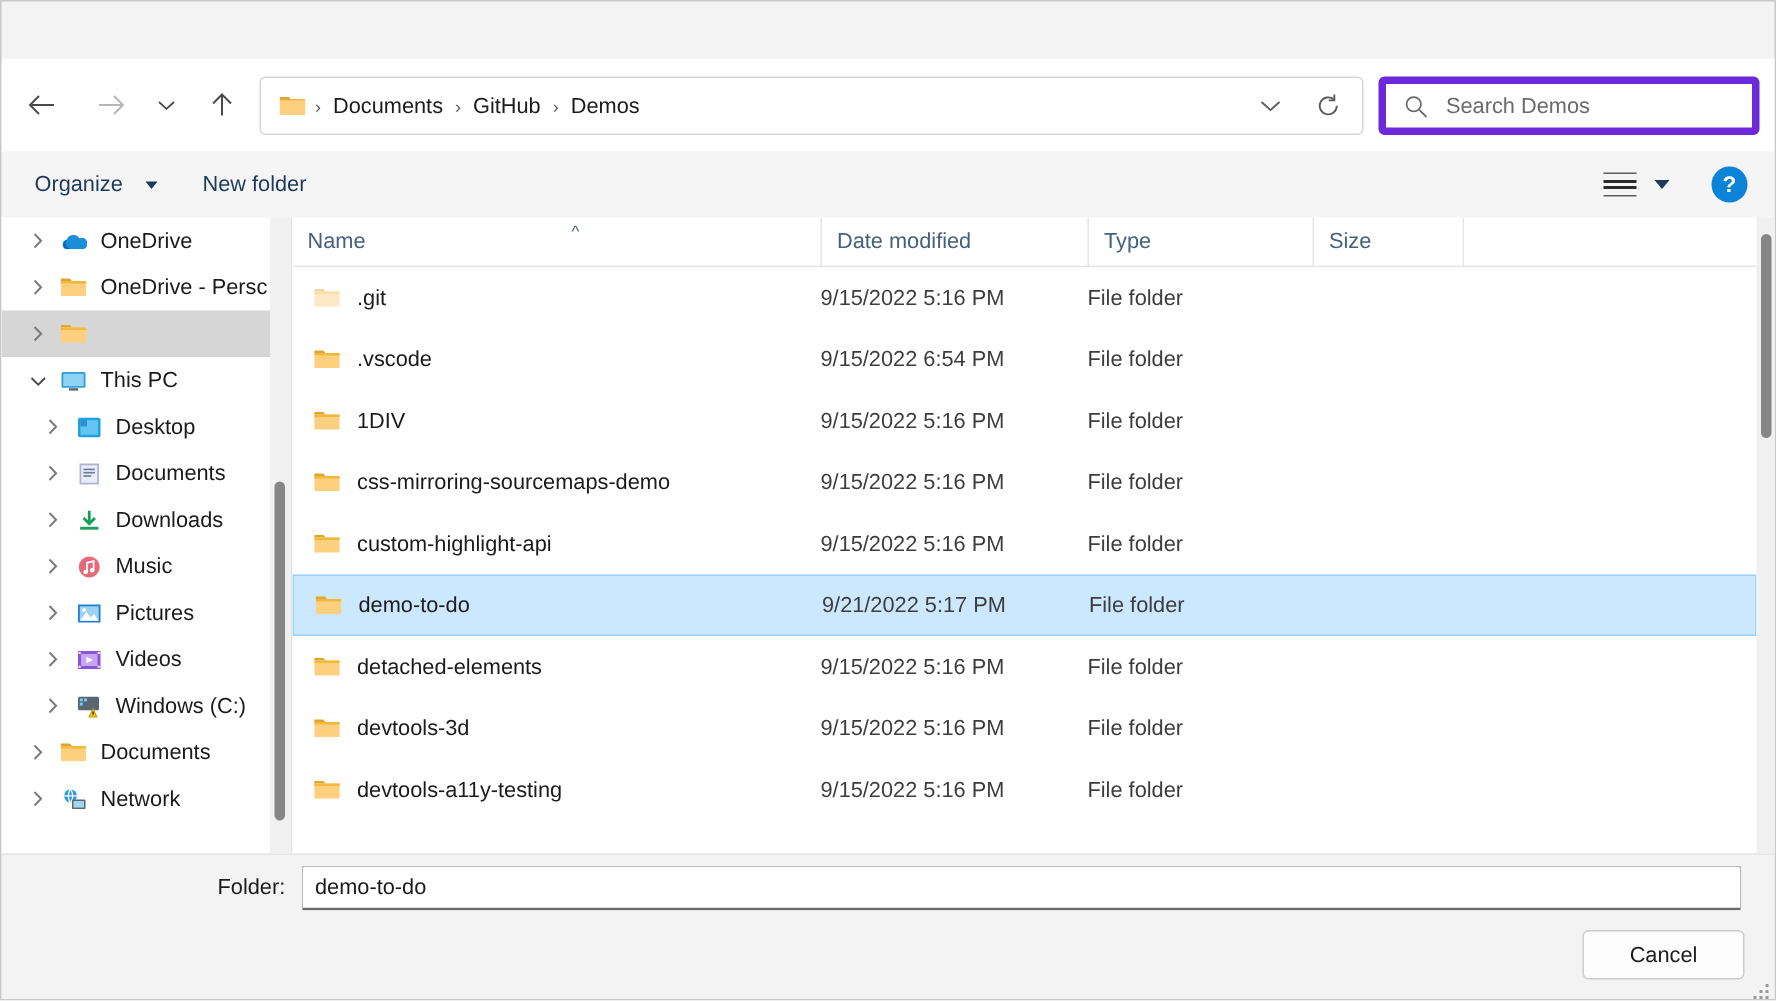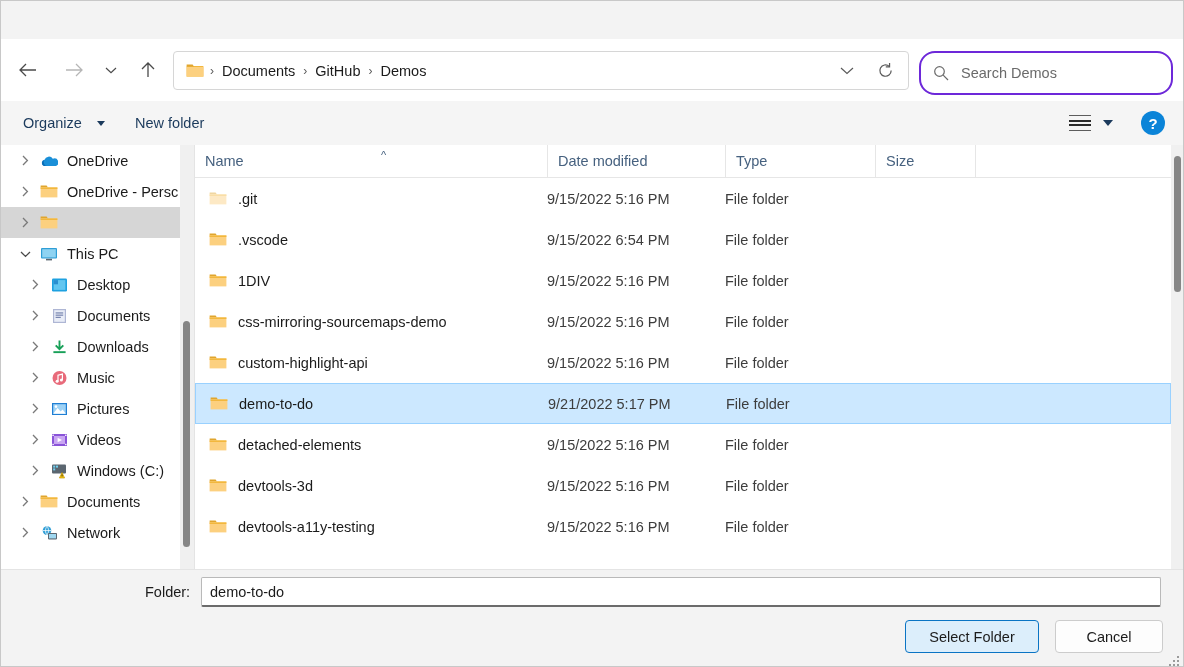--- a/index.html
+++ b/index.html
@@ -109,24 +109,24 @@
   .addr-refresh {
     position: absolute;
     right: 6px; top: 0;
     width: 34px; height: 37px;
     display: flex; align-items: center; justify-content: center;
   }
 
   .searchbox {
     position: absolute;
     left: 918px; top: 12px;
-    width: 254px; height: 44px;
-    background: #ffffff;
-    border: 2px solid #6d28d9;
-    border-radius: 16px;
+    width: 254px; height: 39px;
+    background: #ffffff;
+    border: 5px solid #6d28d9;
+    border-radius: 4px;
     display: flex; align-items: center;
     box-sizing: border-box;
   }
   .search-icon { margin-left: 12px; display: flex; }
   .search-input {
     border: none;
     outline: none;
     margin-left: 10px;
     font-family: "Liberation Sans", sans-serif;
     font-size: 14.5px;
@@ -848,21 +848,20 @@
     </div>
 
     <div class="list-scroll">
       <div class="thumb" style="top:11px;height:136px;"></div>
     </div>
   </div>
 
   <div class="footer">
     <div class="folder-label">Folder:</div>
     <input class="folder-input" type="text" value="demo-to-do" style="">
-    <div class="btn btn-select">Select Folder</div>
     <div class="btn btn-cancel">Cancel</div>
     <div class="grip">
       <i style="left:8px;top:2px;"></i>
         <i style="left:4px;top:6px;"></i>
         <i style="left:8px;top:6px;"></i>
       <i style="left:0px;top:10px;"></i>
         <i style="left:4px;top:10px;"></i>
         <i style="left:8px;top:10px;"></i>
     </div>
   </div>

